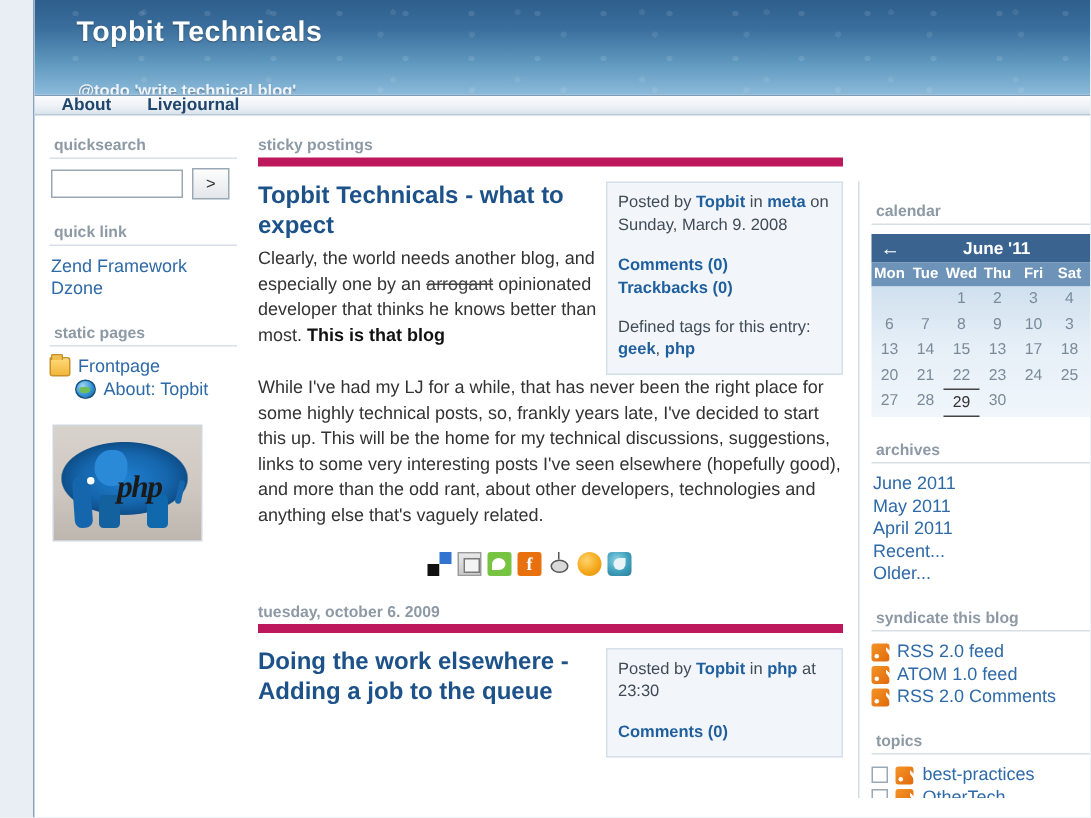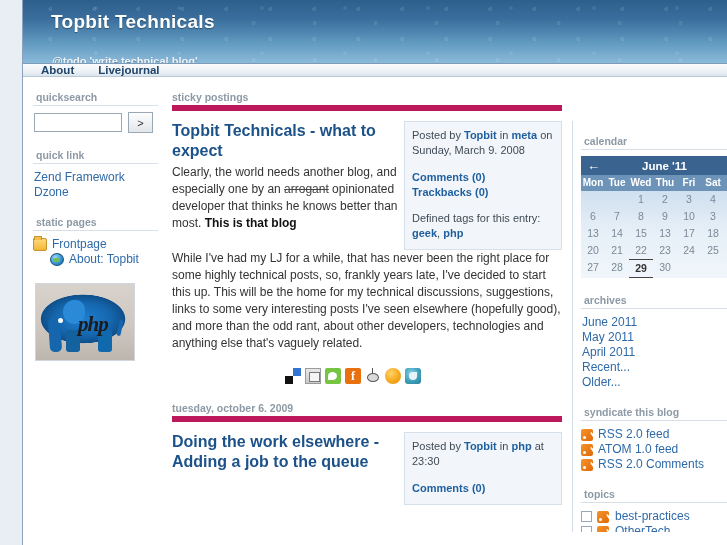--- a/index.html
+++ b/index.html
@@ -344,21 +344,21 @@
   }
   #caldays div { text-align: center; line-height: 16px; }
   #calgrid {
     display: grid; grid-template-columns: repeat(7, 24px);
     background: linear-gradient(to bottom, #cfe0ee 0%, #e6eff7 45%, #f0f6fb 100%);
     font-size: 10.5px;
     color: #7a8a99;
   }
   #calgrid div { text-align: center; line-height: 17px; }
   #calgrid div.today {
-    color: #333; font-weight: bold;
+    color: #333; font-weight: normal;
     border-top: 1px solid #444; border-bottom: 1px solid #444;
   }
 
   
   .feedico {
     width: 12px; height: 12px; flex: 0 0 12px;
     background: linear-gradient(135deg,#f59428,#e06a0a);
     border-radius: 2px; position: relative;
   }
   .feedico::before {

